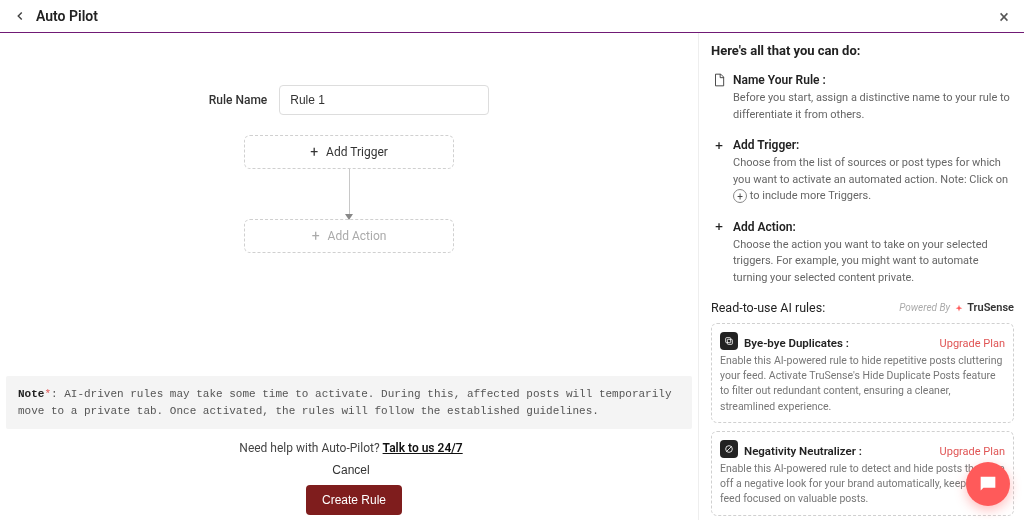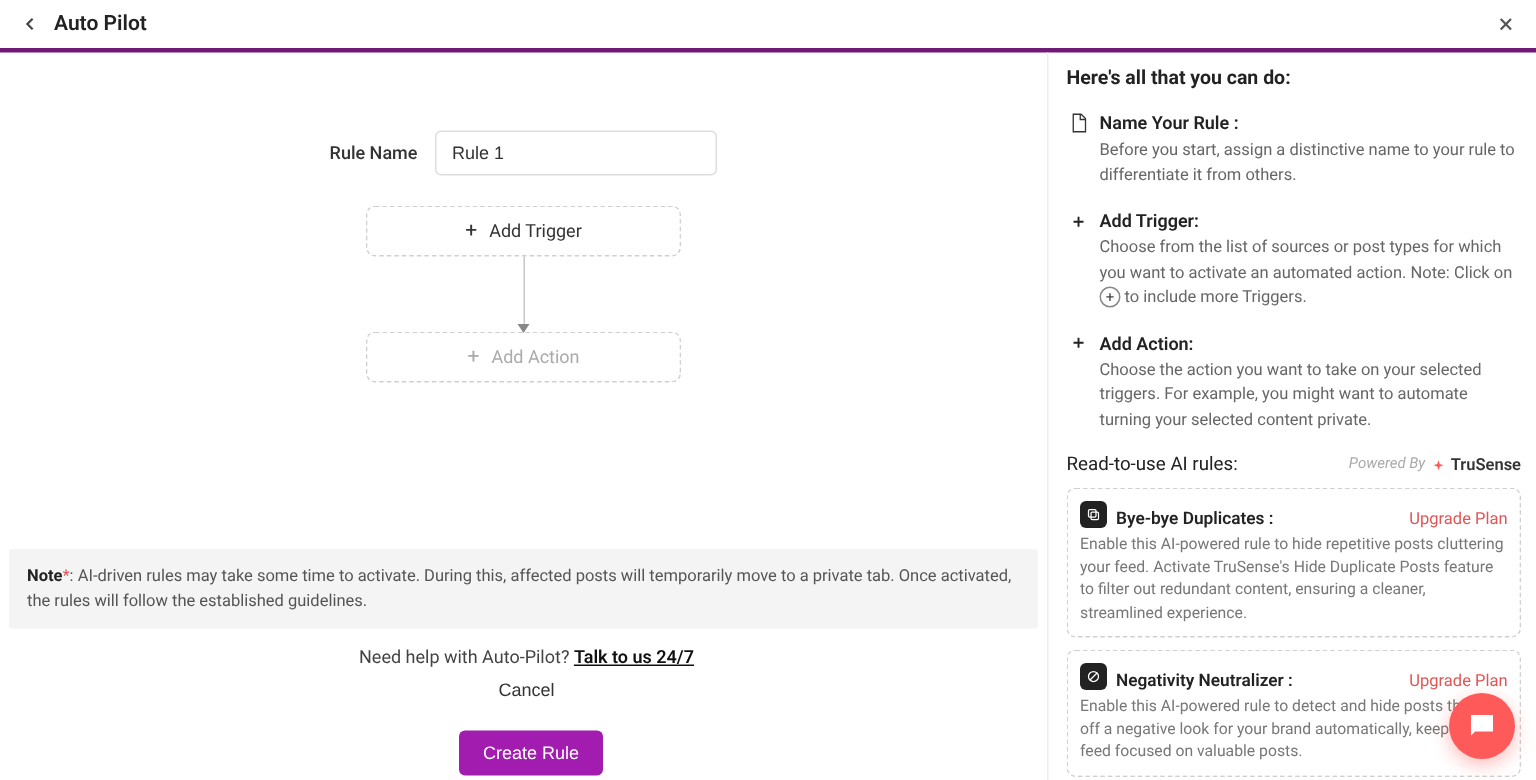--- a/index.html
+++ b/index.html
@@ -13,21 +13,21 @@
     position: relative;
     overflow: hidden;
   }
 
   
   .header {
     height: 30px;
     display: flex;
     align-items: center;
     padding: 16px 10px;
-    border-bottom: 3px solid #701a75;
+    border-bottom: 1px solid #701a75;
   }
   .back-btn {
     width: 20px; height: 20px;
     display:flex;align-items:center;justify-content:center;
     cursor:pointer;
     color:#444;
   }
   .title { font-weight:600; font-size:14px; margin-left:6px; }
   .close-btn {
     margin-left:auto;
@@ -64,21 +64,21 @@
   }
   .row-rule {
     display:flex;
     align-items:center;
     justify-content:center;
     gap:12px;
     margin-bottom:20px;
   }
   .rule-label { font-size:12px; color:#333; font-weight:500; }
   .rule-input {
-    width:188px;
+    width:210px;
     height:30px;
     border:1px solid #ddd;
     border-radius:4px;
     padding: 0 10px;
     font-size:12px;
     color:#333;
   }
   .node {
     width:210px;
     height:34px;
@@ -123,20 +123,21 @@
 
   
   .note-bar {
     background:#f4f4f4;
     padding:10px 12px;
     font-size:11px;
     color:#555;
     line-height:1.5;
     margin:0 6px 6px 6px;
     border-radius:2px;
+    font-family:Liberation Mono, monospace;
   }
   .note-bar b { color:#222; }
   .note-bar .ast { color:#e05555; }
 
   
   .footer {
     display:flex;
     align-items:center;
     padding: 6px 12px 8px 16px;
     flex-direction: column;
@@ -147,29 +148,28 @@
   .btn-cancel {
     background:#fff;
     border:none;
     padding:8px 18px;
     font-size:12px;
     color:#333;
     cursor:pointer;
     border-radius:4px;
   }
   .btn-create {
-    background:#a21caf;
+    background:#7f1d1d;
     border:none;
     padding:8px 16px;
     font-size:12px;
     color:#fff;
     cursor:pointer;
     border-radius:4px;
     margin-left:6px;
-    margin-top:12px;
   }
 
   
   .r-heading {
     font-size:13px;
     font-weight:700;
     margin-bottom:14px;
   }
   .help-item { margin-bottom:14px; }
   .help-item-head {

